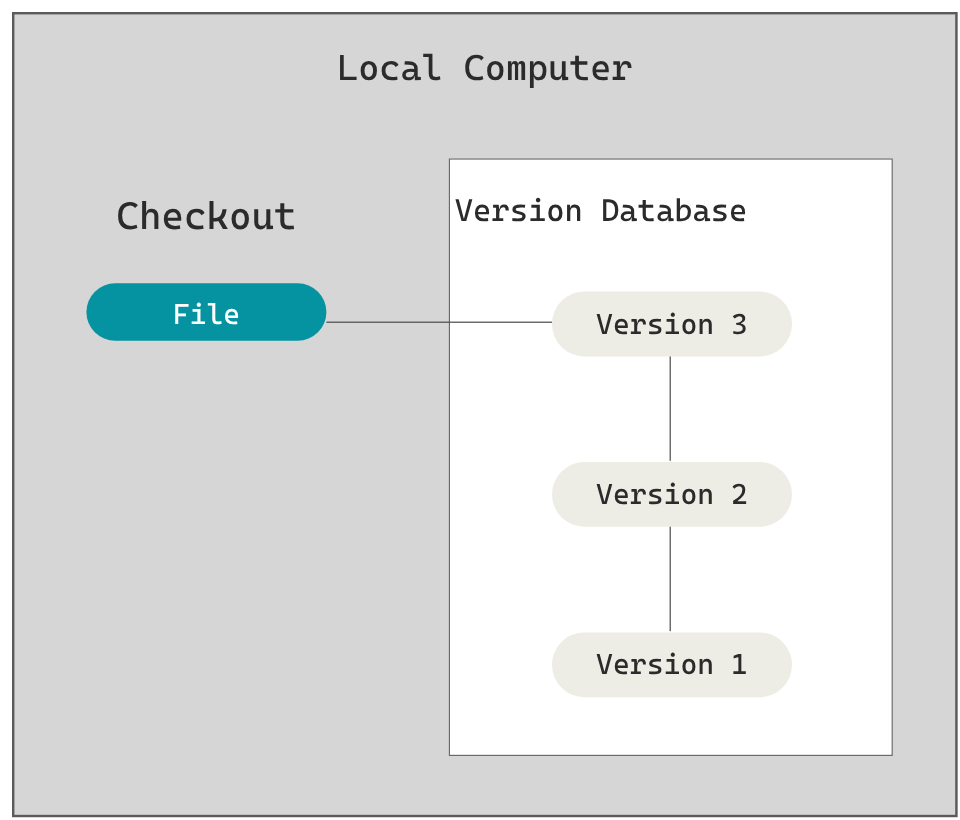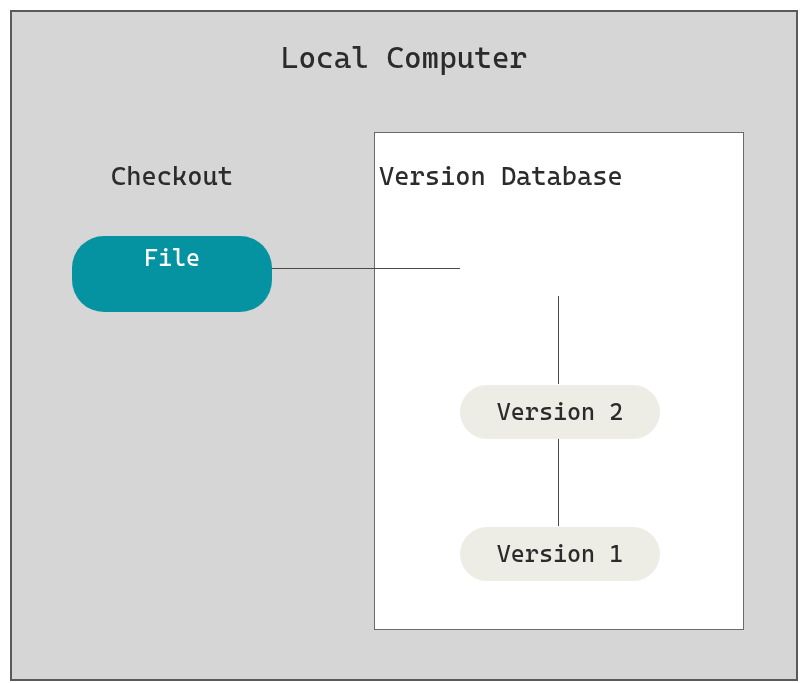--- a/index.html
+++ b/index.html
@@ -32,21 +32,21 @@
       font-size: 30px;
       color: #2b2b2b;
       font-weight: 400;
     }
     .checkout-label {
       position: absolute;
       left: 60px;
       top: 145px;
       width: 200px;
       text-align: center;
-      font-size: 26px;
+      font-size: 32px;
       color: #2b2b2b;
     }
     .db-frame {
       position: absolute;
       left: 362px;
       top: 120px;
       width: 370px;
       height: 498px;
       border: 1px solid #6a6a6a;
       background: #ffffff;
@@ -58,25 +58,25 @@
       width: 100%;
       text-align: left;
       font-size: 26px;
       color: #2b2b2b;
     }
     .file-pill {
       position: absolute;
       left: 60px;
       top: 224px;
       width: 200px;
-      height: 76px;
+      height: 48px;
       background: #0593a2;
       border-radius: 32px;
       display: flex;
-      align-items: flex-start;
+      align-items: flex-end;
       justify-content: center;
       color: #ffffff;
       font-size: 24px;
       font-weight: 500;
       z-index: 2;
     }
     .version-pill {
       position: absolute;
       width: 200px;
       height: 54px;
@@ -133,20 +133,23 @@
 
   <div class="file-pill">
     <span>File</span>
   </div>
 
   <div class="line-horizontal conn-file-v3"></div>
 
   <div class="db-frame">
     <div class="db-title">Version Database</div>
 
+    <div class="version-pill v3">
+      <span>Version 3</span>
+    </div>
     <div class="version-pill v2">
       <span>Version 2</span>
     </div>
     <div class="version-pill v1">
       <span>Version 1</span>
     </div>
   </div>
 
   <div class="line-vertical conn-v3-v2"></div>
   <div class="line-vertical conn-v2-v1"></div>

